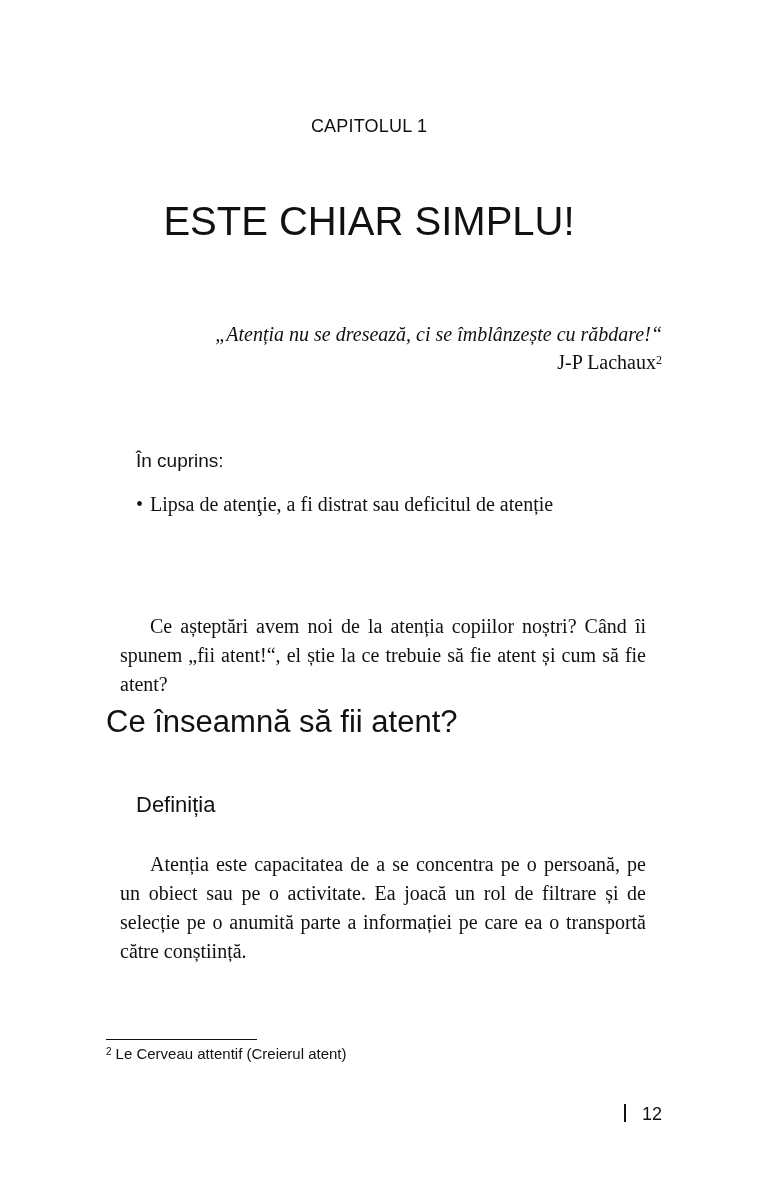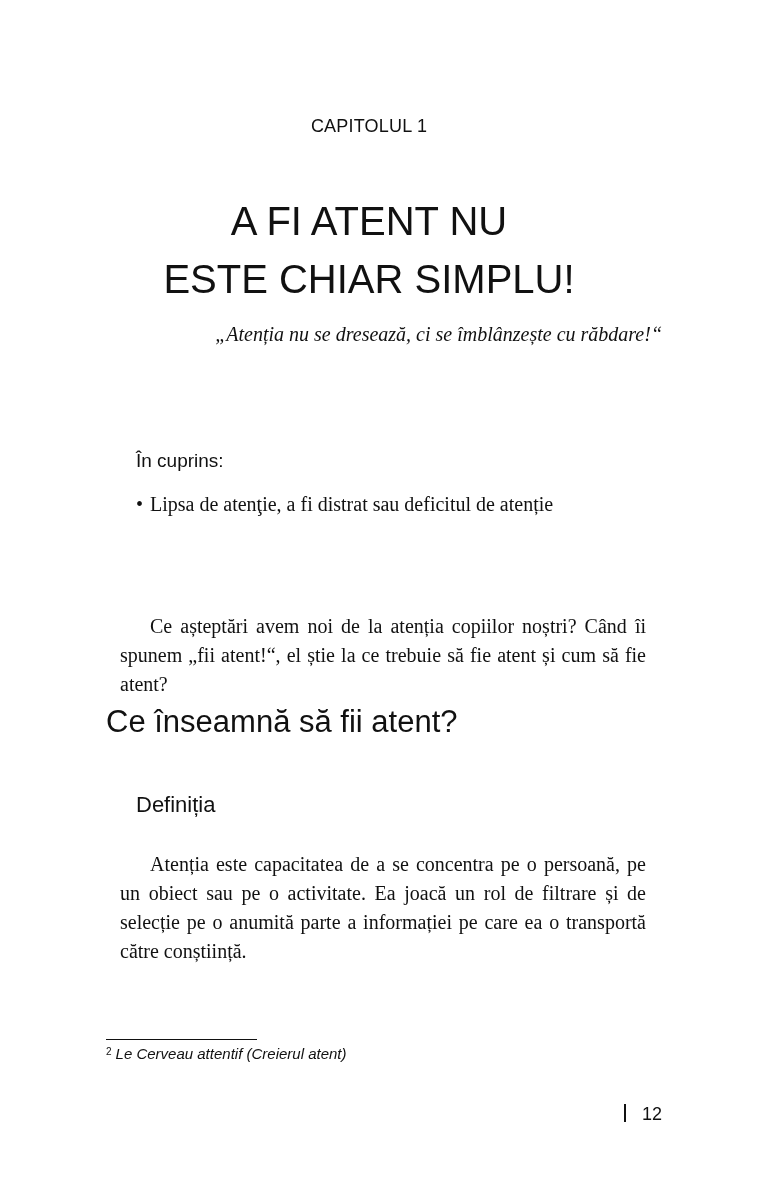--- a/index.html
+++ b/index.html
@@ -24,37 +24,39 @@
     .para .indent { display: inline-block; width: 30px; }
     .para-1 { top: 598px; }
 
     .section-heading { top: 704px; left: 106px; font-size: 31px; }
     .subsection-heading { top: 792px; left: 136px; font-size: 22px; }
     .para-2 { top: 836px; }
 
     .footnote-rule { top: 1039px; left: 106px; width: 151px; height: 1px; background: #111; }
     .footnote { top: 1045px; left: 106px; font-size: 15px; }
     .footnote .marker { font-size: 10px; vertical-align: top; position: relative; top: 1px; font-style: normal; margin-right: 4px; }
-    .footnote .text { font-style: italic; }
+    .footnote .text { }
 
     .page-number { top: 1104px; left: 624px; font-size: 18px; white-space: nowrap; }
     .page-number .bar { display: inline-block; width: 2px; height: 18px; background: #111; vertical-align: -2px; margin-right: 16px; }
   </style>
 </head>
 <body>
 
 <div class="abs sans chapter-label">CAPITOLUL 1</div>
 
 <div class="abs sans chapter-title">
-  <div>A FI ATENT NU</div>
   <div>ESTE CHIAR SIMPLU!</div>
 </div>
 
 <div class="abs serif epigraph">
   <div class="quote">„Atenția nu se dresează, ci se îmblânzește cu răbdare!“</div>
+  <div>
+    <span>J-P Lachaux</span><sup>2</sup>
+  </div>
 </div>
 
 <div class="abs sans toc-heading">În cuprins:</div>
 
 <ul class="abs serif toc-list">
   <li>
     <span class="bullet">•</span><span>Lipsa de atenţie, a fi distrat sau deficitul de atenție</span>
   </li>
 </ul>
 

